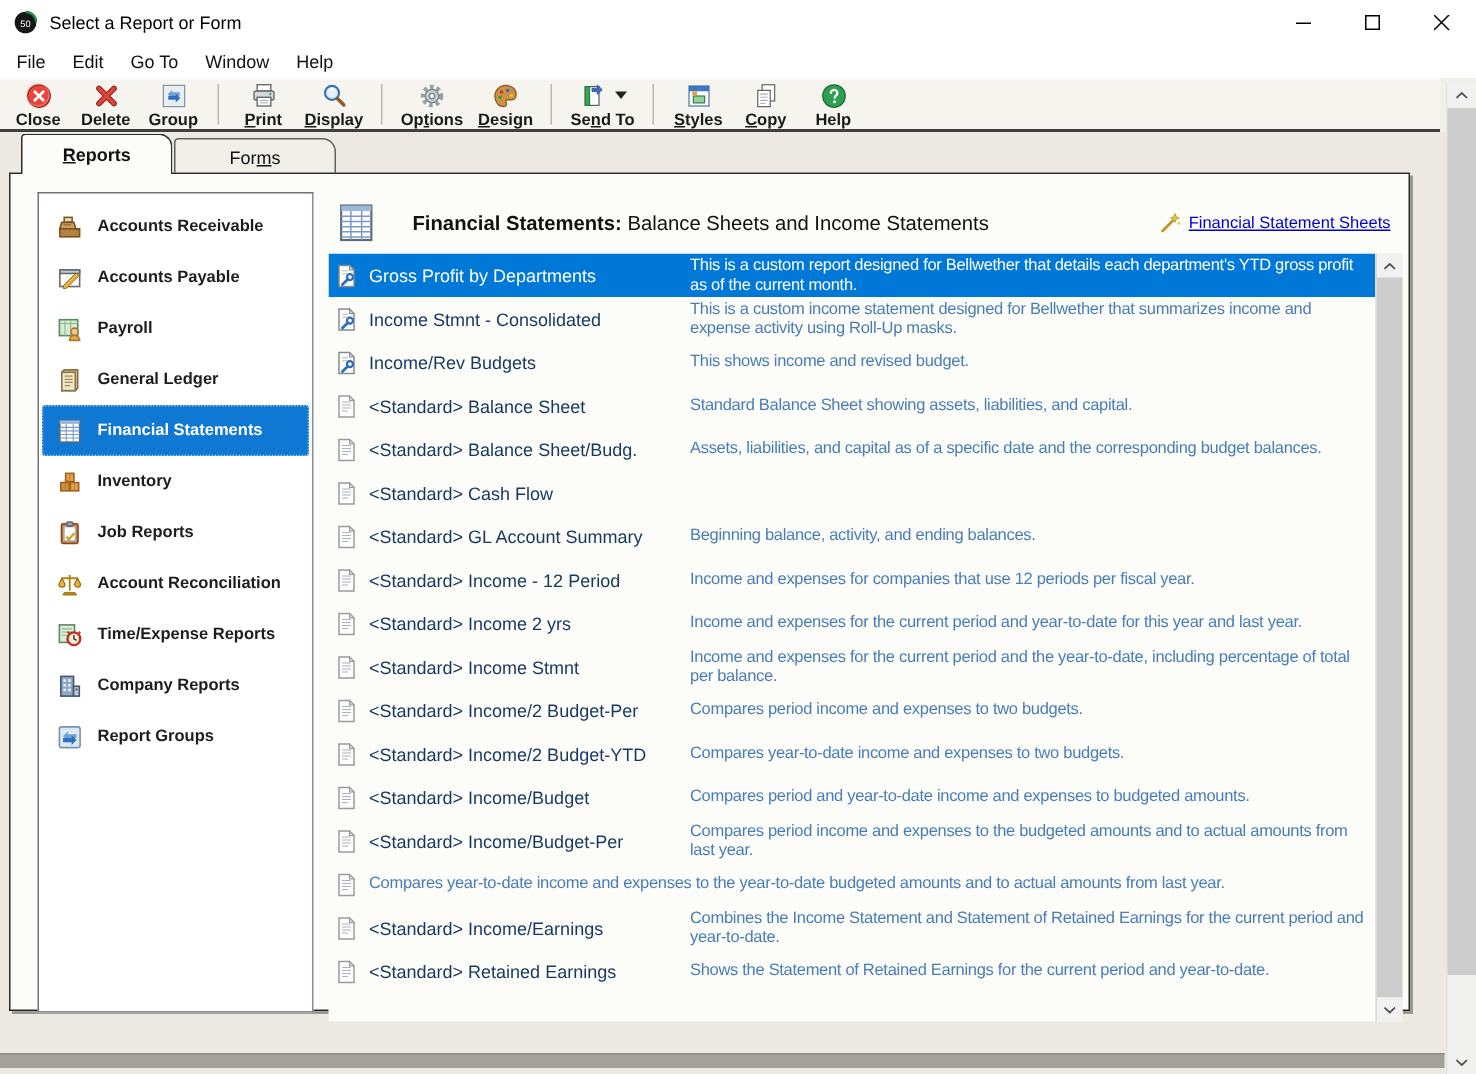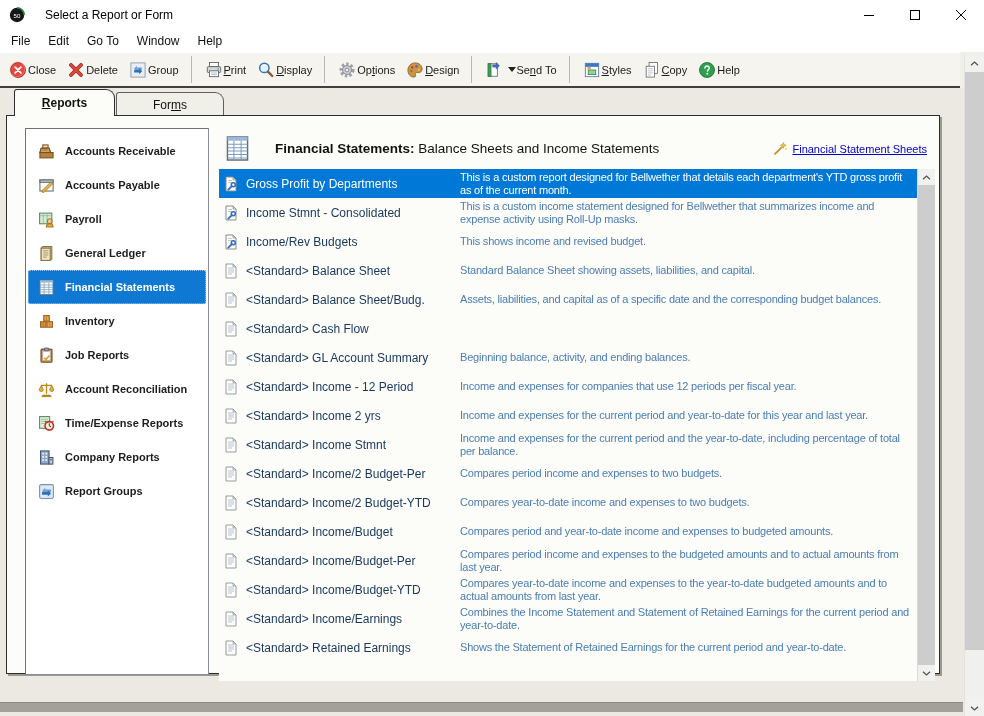--- a/index.html
+++ b/index.html
@@ -9,37 +9,37 @@
     font-family: "Liberation Sans", sans-serif;
     background: #f0efe8;
     overflow: hidden;
     color: #111;
   }
   svg { display: block; }
 
   
   .titlebar { height: 30px; background: #fff; display: flex; align-items: center; }
   .app-icon { width: 16px; height: 16px; margin: 0 8px 0 9px; flex: none; }
-  .win-title { font-size: 12px; color: #000; margin-left: 12px; }
+  .win-title { font-size: 12px; color: #000; }
   .caption-btns { margin-left: auto; display: flex; height: 100%; }
   .caption-btn { width: 46px; display: flex; align-items: center; justify-content: center; }
 
   
   .menubar { height: 22px; background: #fff; display: flex; align-items: center; padding-left: 2px; font-size: 12px; }
   .menu-item { padding: 3px 9px; }
 
   
   .toolbar {
     height: 36px; width: 960px;
     background: #f5f4ee;
     border-top: 1px solid #ffffff;
     border-bottom: 2px solid #3f3f3f;
     display: flex; align-items: stretch; padding-left: 3px;
   }
-  .tb-btn { min-width: 45px; padding: 1px 5px 1px; display: flex; flex-direction: row; align-items: center; justify-content: center; font-size: 11px; color: #1a1a1a; }
+  .tb-btn { min-width: 45px; padding: 1px 5px 1px; display: flex; flex-direction: column; align-items: center; justify-content: center; font-size: 11px; color: #1a1a1a; font-weight: bold; }
   .tb-icon-row { display: flex; align-items: center; gap: 2px; height: 20px; }
   .tb-btn svg { width: 20px; height: 20px; }
   .tb-label { line-height: 12px; white-space: nowrap; }
   .tb-sep { width: 1px; background: #b9b7af; margin: 3px 7px; }
   .caret { width: 0; height: 0; border-left: 4px solid transparent; border-right: 4px solid transparent; border-top: 5px solid #222; margin-left: 2px; }
 
   
   .content { position: absolute; top: 88px; left: 0; right: 0; bottom: 0; background: #ebe9e1; }
 
   .tab { position: absolute; display: flex; align-items: center; justify-content: center; font-size: 12px; border: 1px solid #2c2c2c; border-bottom: none; border-radius: 3px 9px 0 0; }
@@ -599,21 +599,20 @@
               <div class="rdesc">Compares period income and expenses to the budgeted amounts and to actual amounts from last year.</div>
             </div>
             <div class="row">
               <span class="ricon">
                 <svg viewBox="0 0 16 16">
                   <path d="M3 1h7l3 3v11H3z" fill="#fdfdfd" stroke="#9a9a9a"></path>
                   <path d="M10 1l3 3h-3z" fill="#d0dcec" stroke="#9a9a9a" stroke-width="0.7"></path>
                   <path d="M5 5h6M5 7h6M5 9h6M5 11h4" stroke="#aab4c4" stroke-width="0.8"></path>
                 </svg>
               </span>
-              <div class="rname">&lt;Standard&gt; Income/Budget-YTD</div>
               <div class="rdesc">Compares year-to-date income and expenses to the year-to-date budgeted amounts and to actual amounts from last year.</div>
             </div>
             <div class="row">
               <span class="ricon">
                 <svg viewBox="0 0 16 16">
                   <path d="M3 1h7l3 3v11H3z" fill="#fdfdfd" stroke="#9a9a9a"></path>
                   <path d="M10 1l3 3h-3z" fill="#d0dcec" stroke="#9a9a9a" stroke-width="0.7"></path>
                   <path d="M5 5h6M5 7h6M5 9h6M5 11h4" stroke="#aab4c4" stroke-width="0.8"></path>
                 </svg>
               </span>

